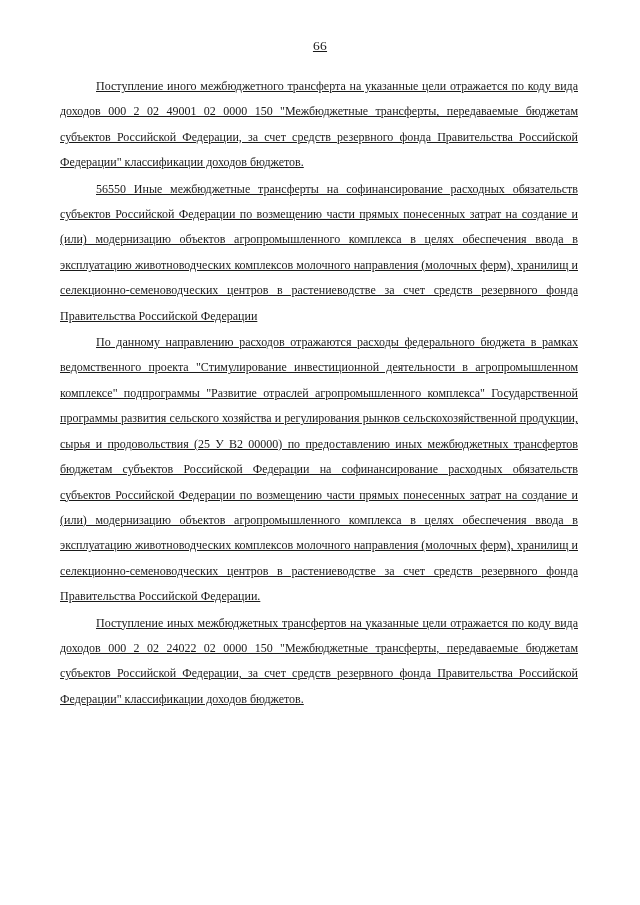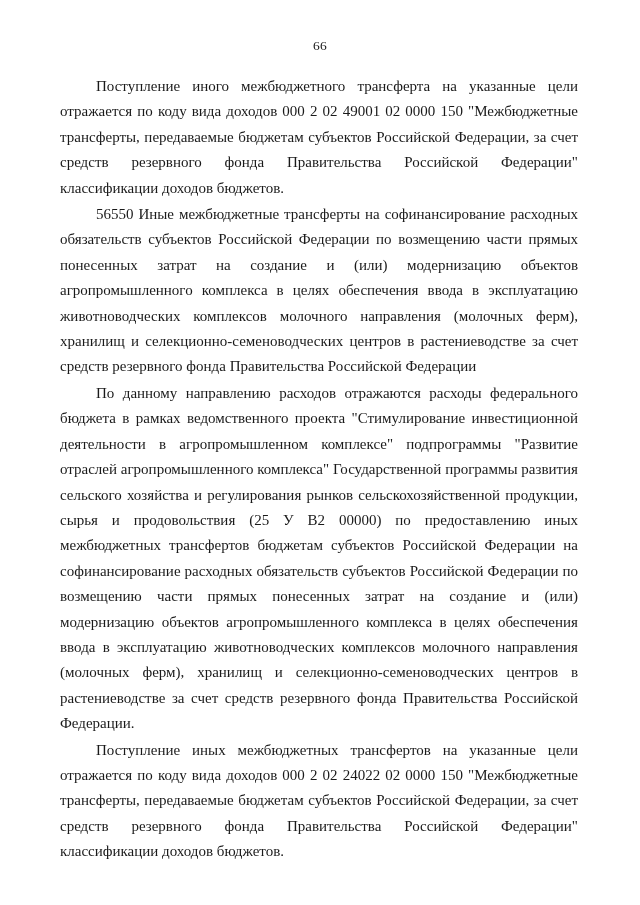--- a/index.html
+++ b/index.html
@@ -28,28 +28,29 @@
     margin-bottom: 20px;
     letter-spacing: 0.3px;
   }
   .body-text {
     padding: 0 62px 0 60px;
   }
   p.para {
     margin: 0 0 1px 0;
     text-align: justify;
     text-justify: inter-word;
-    font-size: 15px;
+    font-size: 12px;
     line-height: 25.4px;
     text-indent: 36px;
     hyphens: none;
   }
   
   .body-text, .page-number {
     color: #1a1a1a;
+    text-decoration: underline;
   }
 </style>
 </head>
 <body>
 
 <div class="page">
 
   <div class="page-number">66</div>
 
   <div class="body-text">

